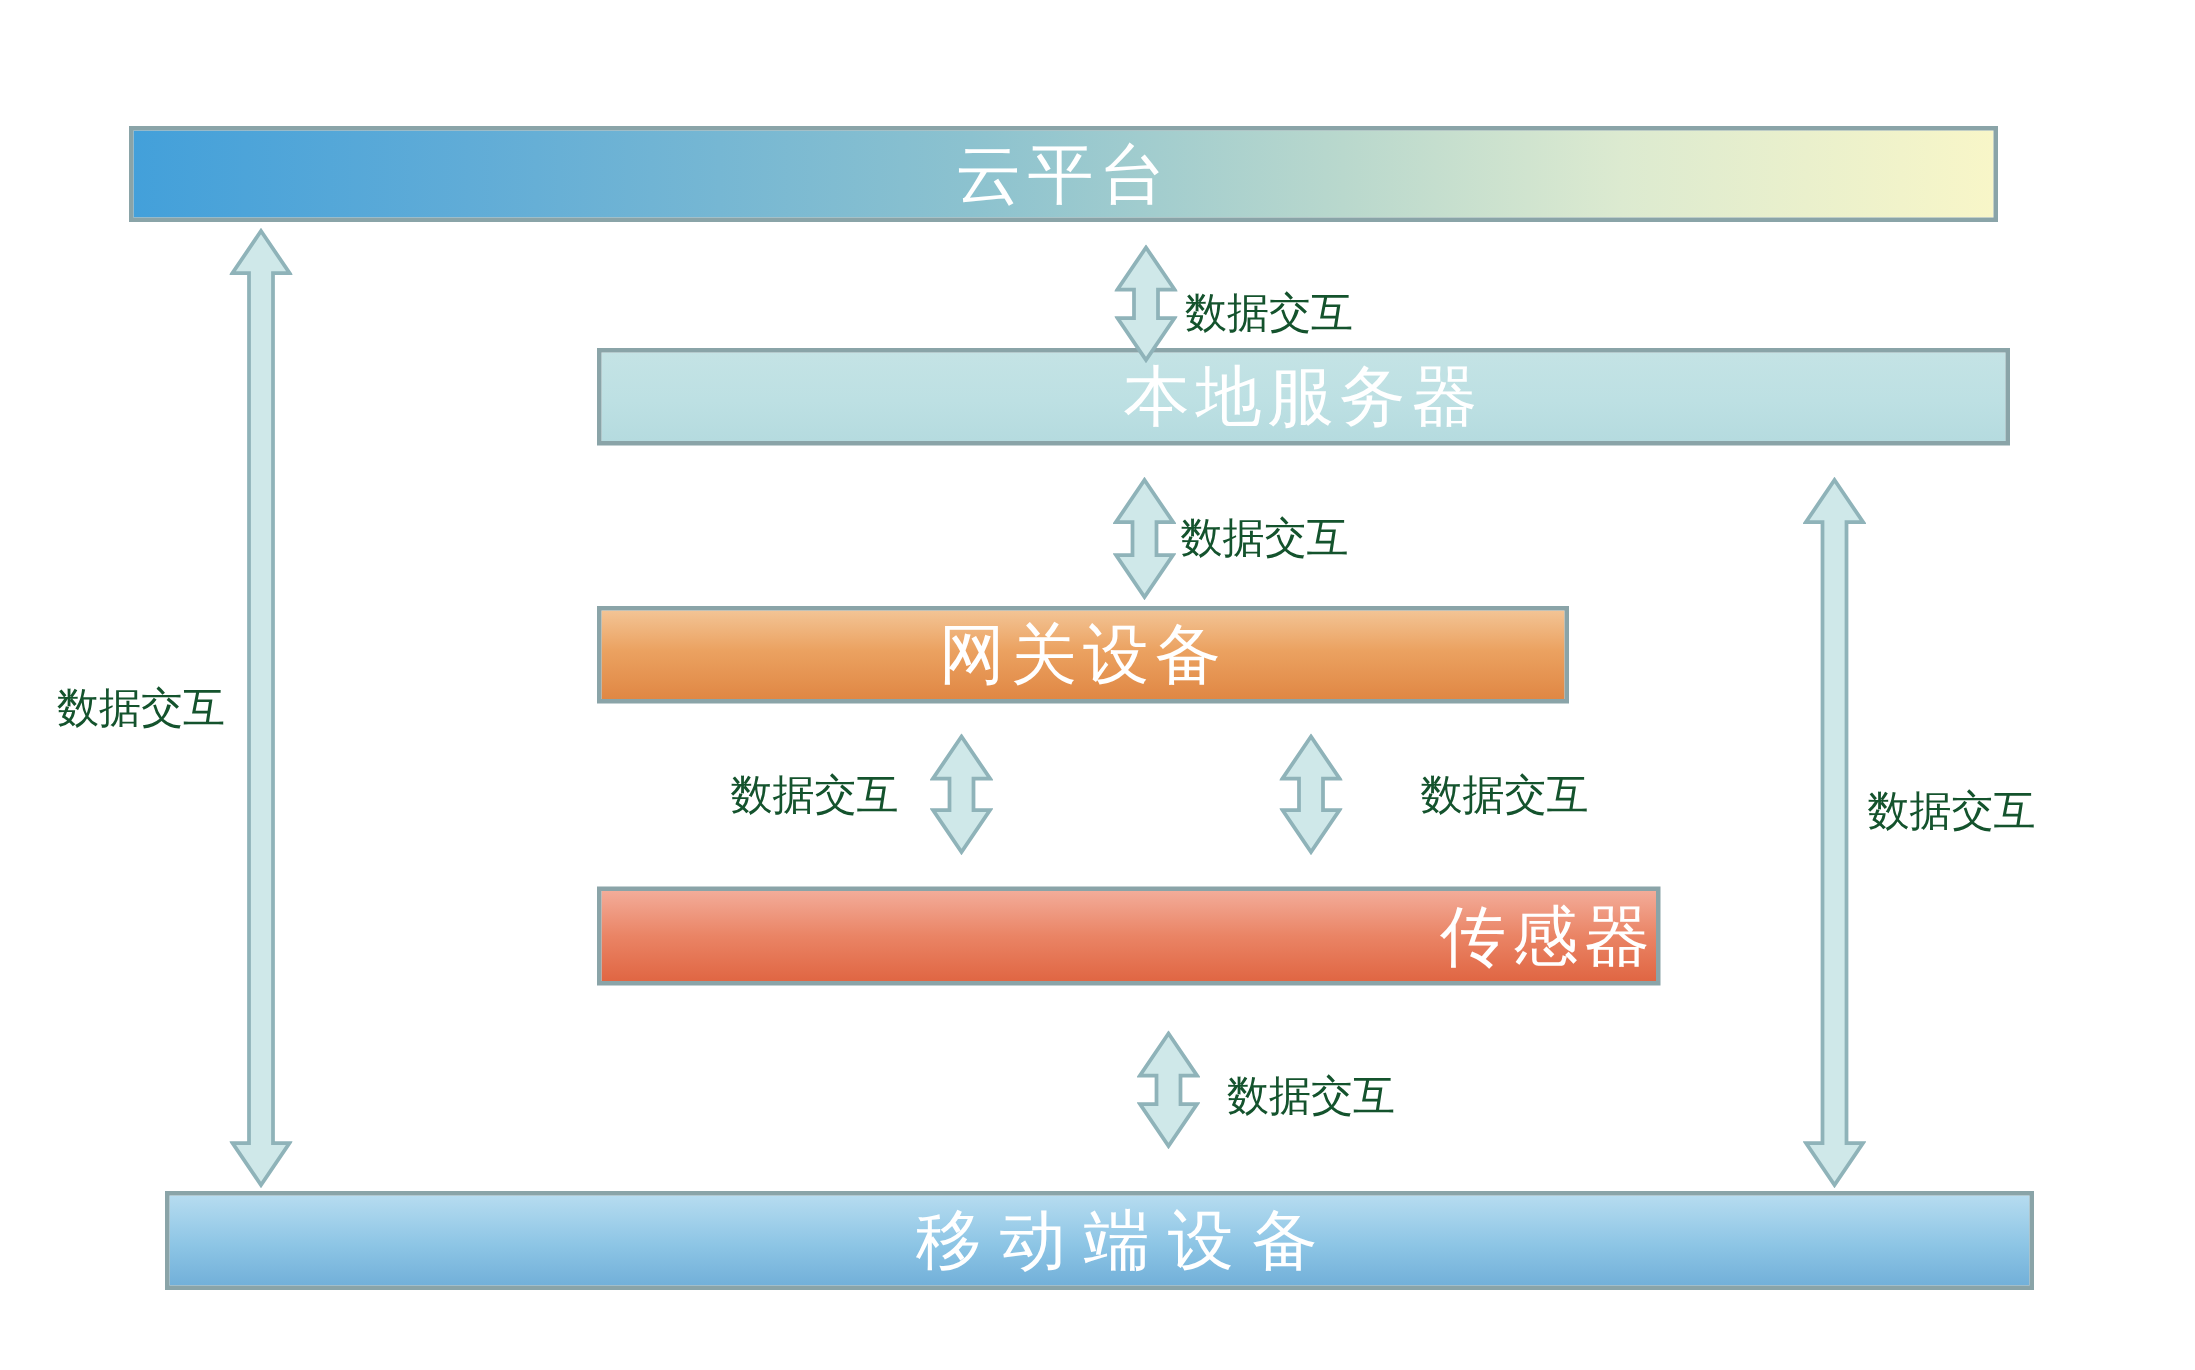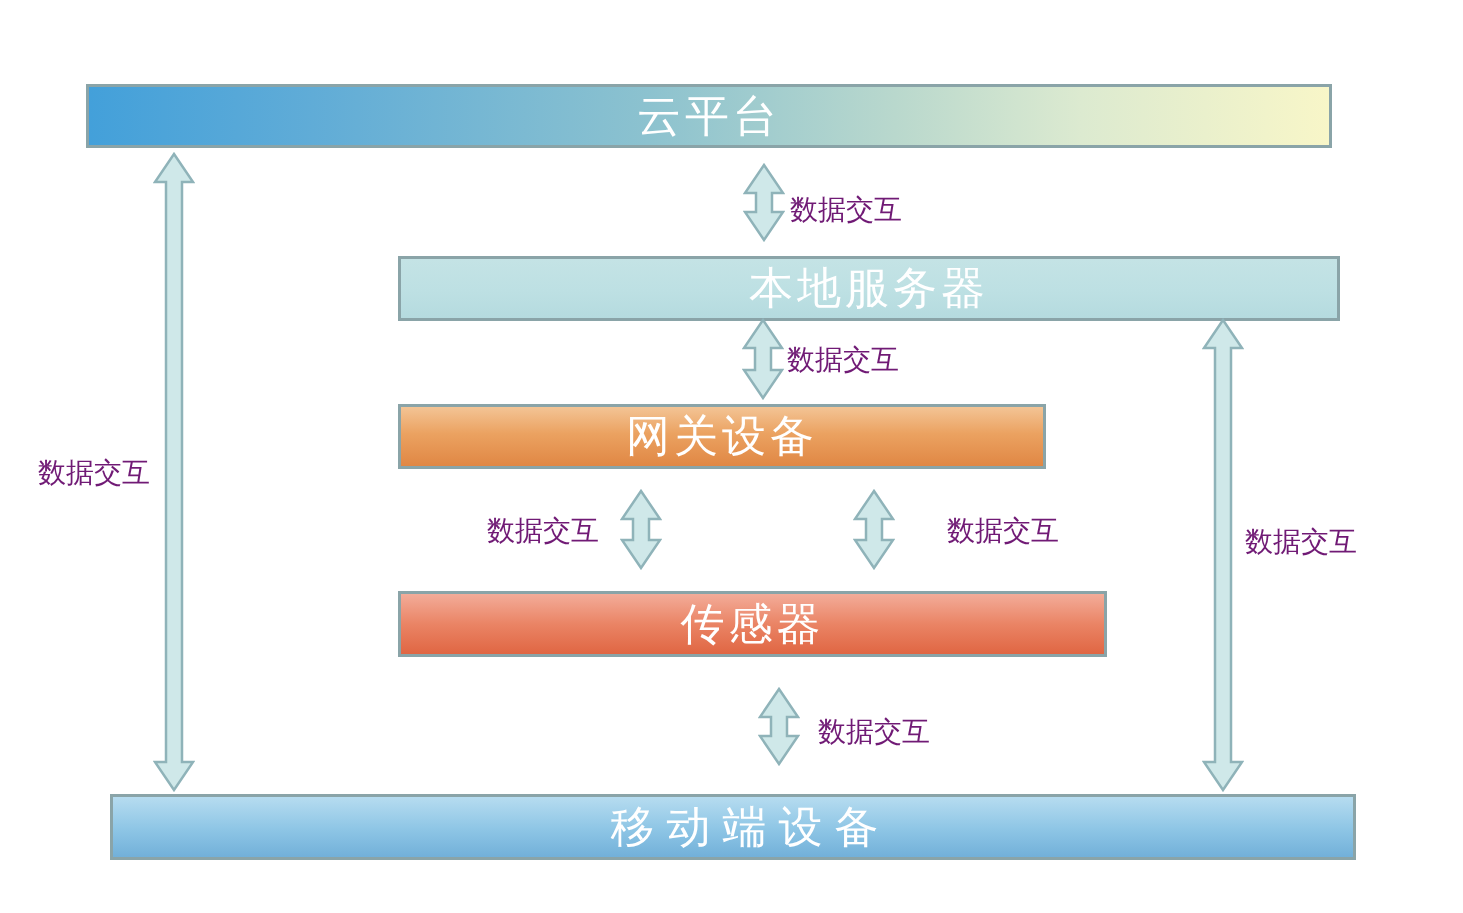--- a/index.html
+++ b/index.html
@@ -21,48 +21,49 @@
     color: #ffffff;
     font-size: 44px;
     letter-spacing: 4px;
     white-space: nowrap;
   }
   .bar-cloud {
     left: 86px; top: 84px; width: 1246px; height: 64px;
     background: linear-gradient(90deg, #43a0da 0%, #60acd7 18%, #8cc2cf 45%, #b9d8cd 65%, #dcead0 80%, #f8f6c8 100%);
   }
   .bar-local {
-    left: 398px; top: 256px; width: 942px; height: 65px;
+    left: 398px; top: 232px; width: 942px; height: 65px;
     background: linear-gradient(180deg, #c4e3e5 0%, #bde0e3 55%, #b5dbdf 100%);
   }
   .bar-gateway {
     left: 398px; top: 404px; width: 648px; height: 65px;
     background: linear-gradient(180deg, #f3c495 0%, #eba261 45%, #e08744 100%);
   }
   .bar-sensor {
     left: 398px; top: 591px; width: 709px; height: 66px;
     background: linear-gradient(180deg, #f3ac99 0%, #ea8465 50%, #e06643 100%);
+    justify-content: flex-end;
   }
   .bar-mobile {
     left: 94px; top: 794px; width: 1246px; height: 66px;
     background: linear-gradient(180deg, #b6dcf0 0%, #8dc5e5 55%, #72b0d9 100%);
     letter-spacing: 12px;
     text-indent: 35px;
     margin-left: 16px;
   }
   .arrow { position: absolute; }
   .arrow polygon {
     fill: #cfe8e9;
     stroke: #8fb3b9;
     stroke-width: 2.5;
     stroke-linejoin: miter;
   }
   .edge-label {
     position: absolute;
-    color: #701a75;
+    color: #14532d;
     font-size: 28px;
     white-space: nowrap;
     line-height: 34px;
   }
 </style>
 </head>
 <body>
 
 <div class="canvas">
 

